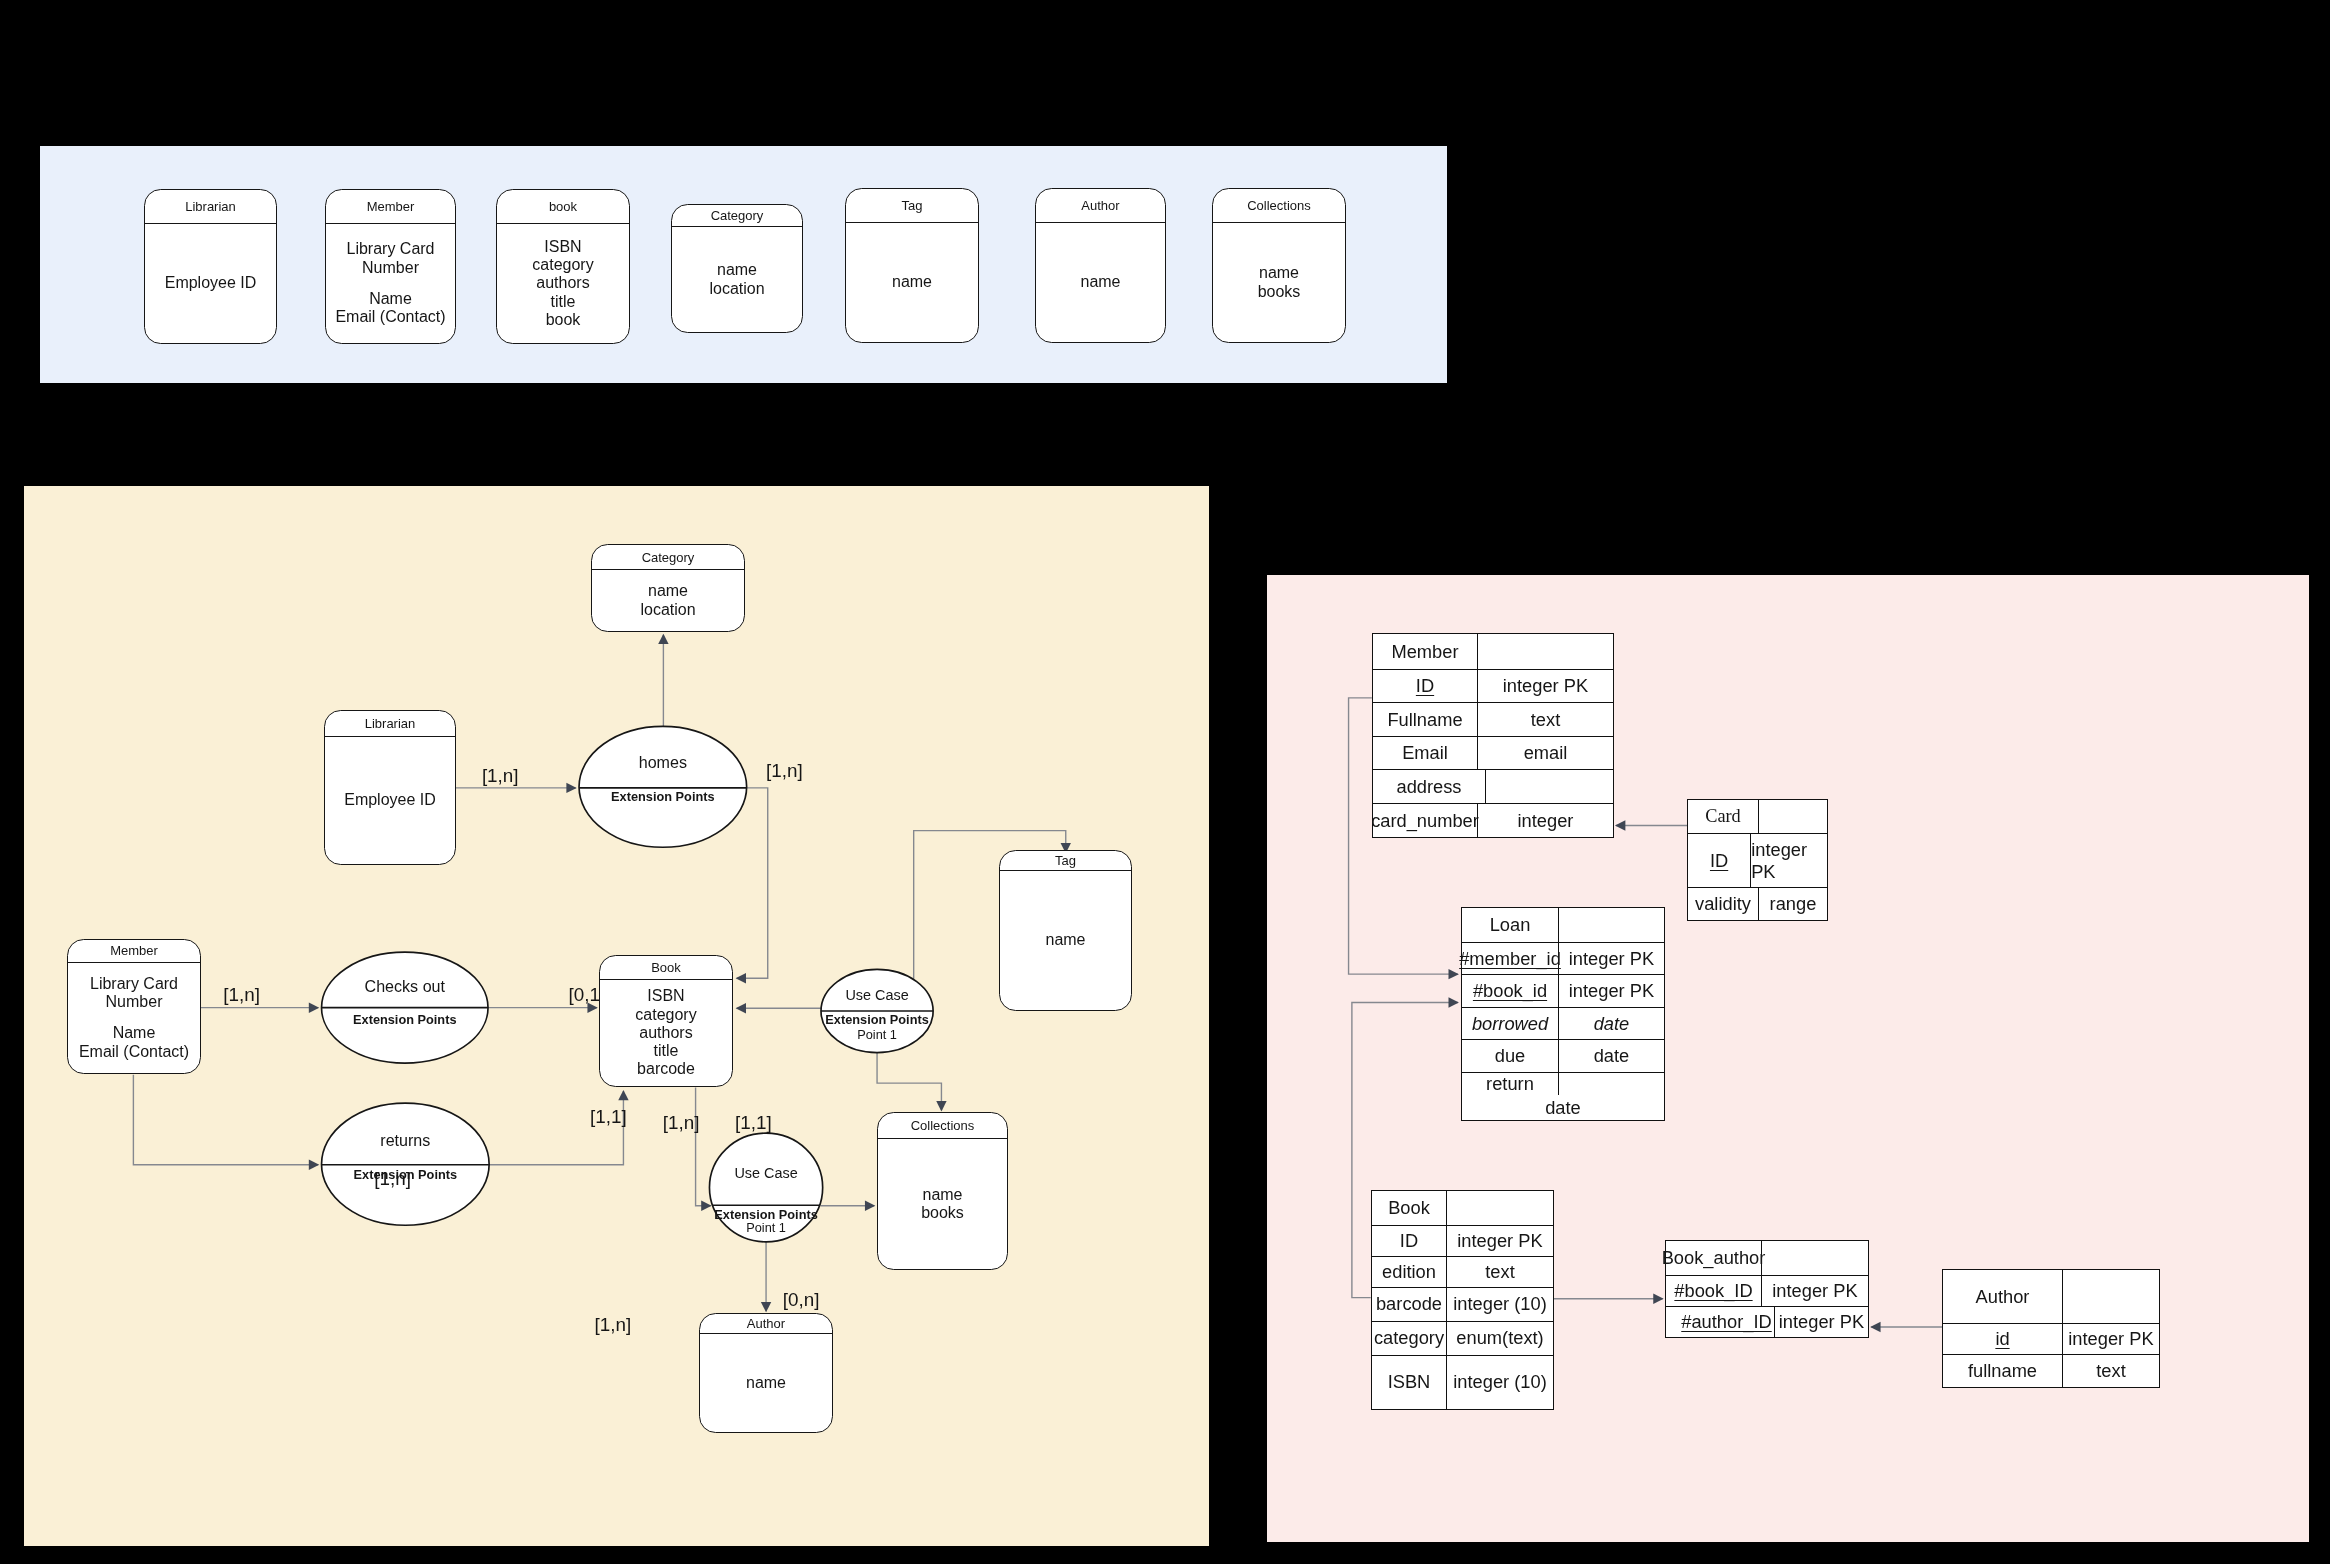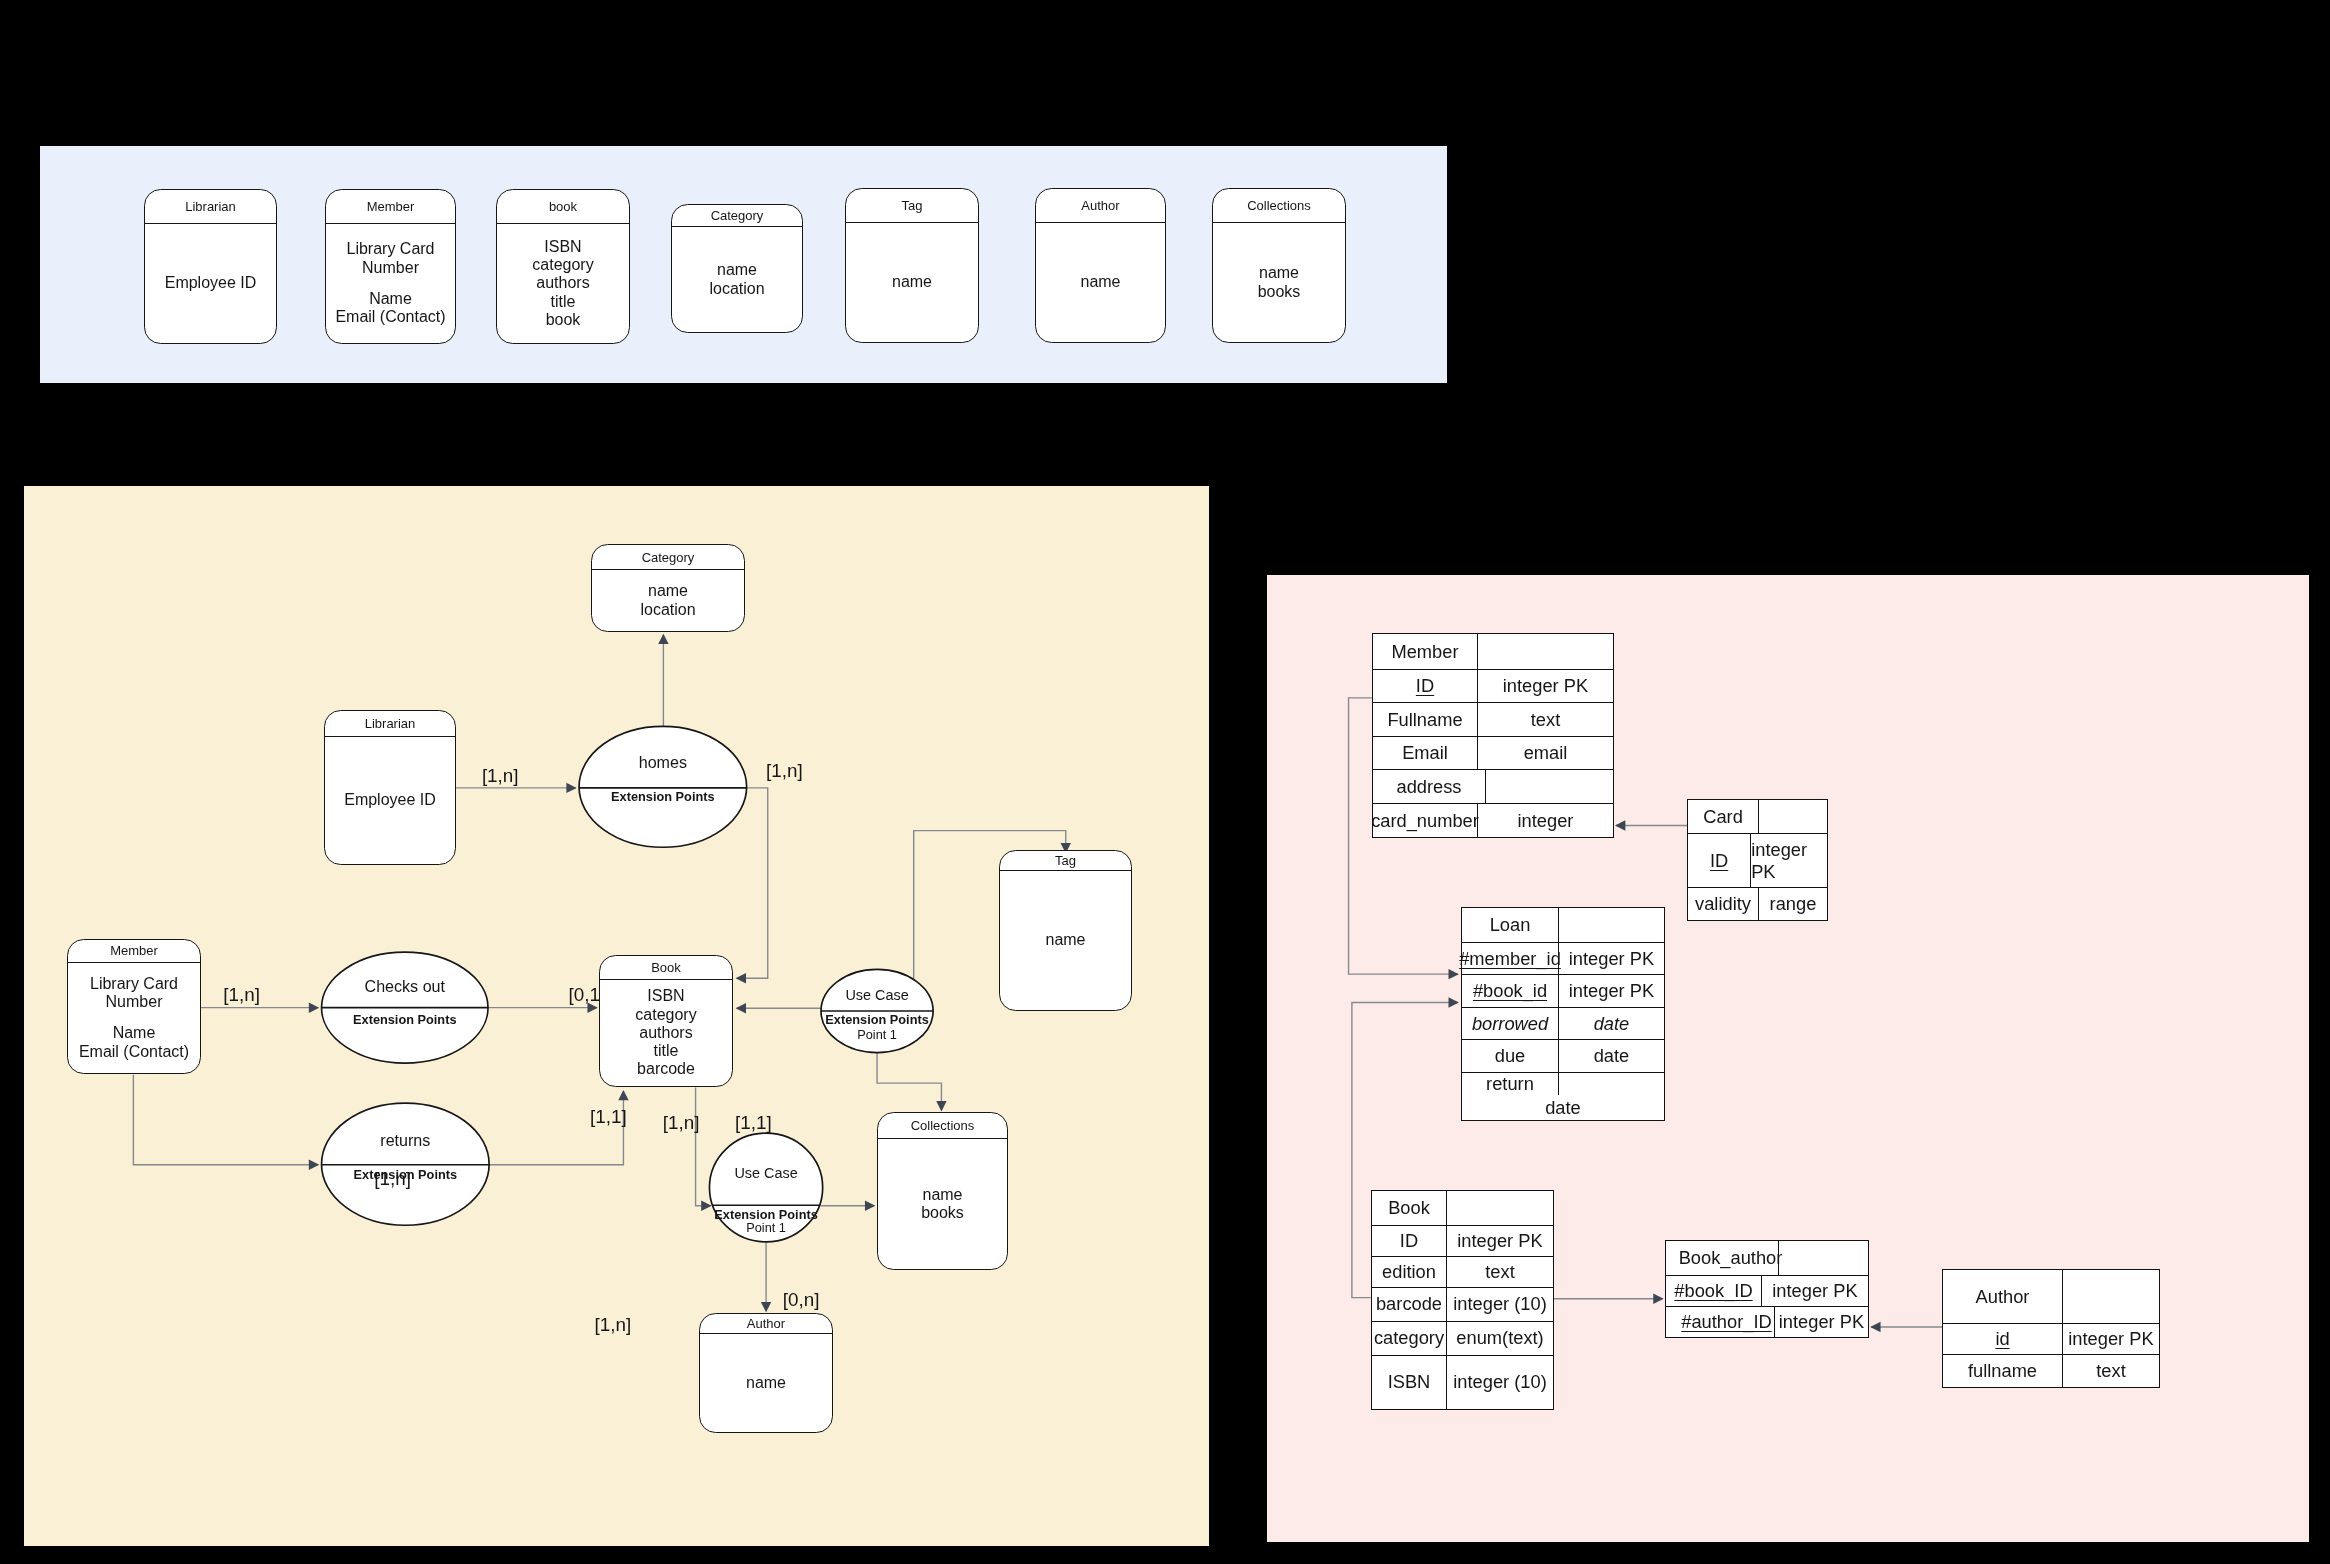--- a/index.html
+++ b/index.html
@@ -308,21 +308,21 @@
           <div class="tcell-l" style="width: 105px;">
             <span>card_number</span>
           </div>
           <div class="tcell-r">
             <span>integer</span>
           </div>
         </div>
       </div>
       <div class="dbtable" style="left: 420px; top: 224px; width: 141px;">
         <div class="trow header" style="height: 33px;">
-          <div class="tcell-l" style="width: 71px;">
+          <div class="tcell-l" style="width: 71px; font-family: Liberation Serif, serif;">
             <span>Card</span>
           </div>
           <div class="tcell-r"></div>
         </div>
         <div class="trow body" style="height: 54px;">
           <div class="tcell-l" style="width: 71px;">
             <span class="key">ID</span>
           </div>
           <div class="tcell-r">
             <span>integer PK</span>
@@ -428,21 +428,21 @@
           <div class="tcell-l" style="width: 75px;">
             <span>ISBN</span>
           </div>
           <div class="tcell-r">
             <span>integer (10)</span>
           </div>
         </div>
       </div>
       <div class="dbtable" style="left: 398px; top: 665px; width: 204px;">
         <div class="trow header" style="height: 34px;">
-          <div class="tcell-l" style="width: 96px; margin-left: 17px;">
+          <div class="tcell-l" style="width: 96px;">
             <span>Book_author</span>
           </div>
           <div class="tcell-r"></div>
         </div>
         <div class="trow body" style="height: 30.5px;">
           <div class="tcell-l" style="width: 96px;">
             <span class="key">#book_ID</span>
           </div>
           <div class="tcell-r">
             <span>integer PK</span>

